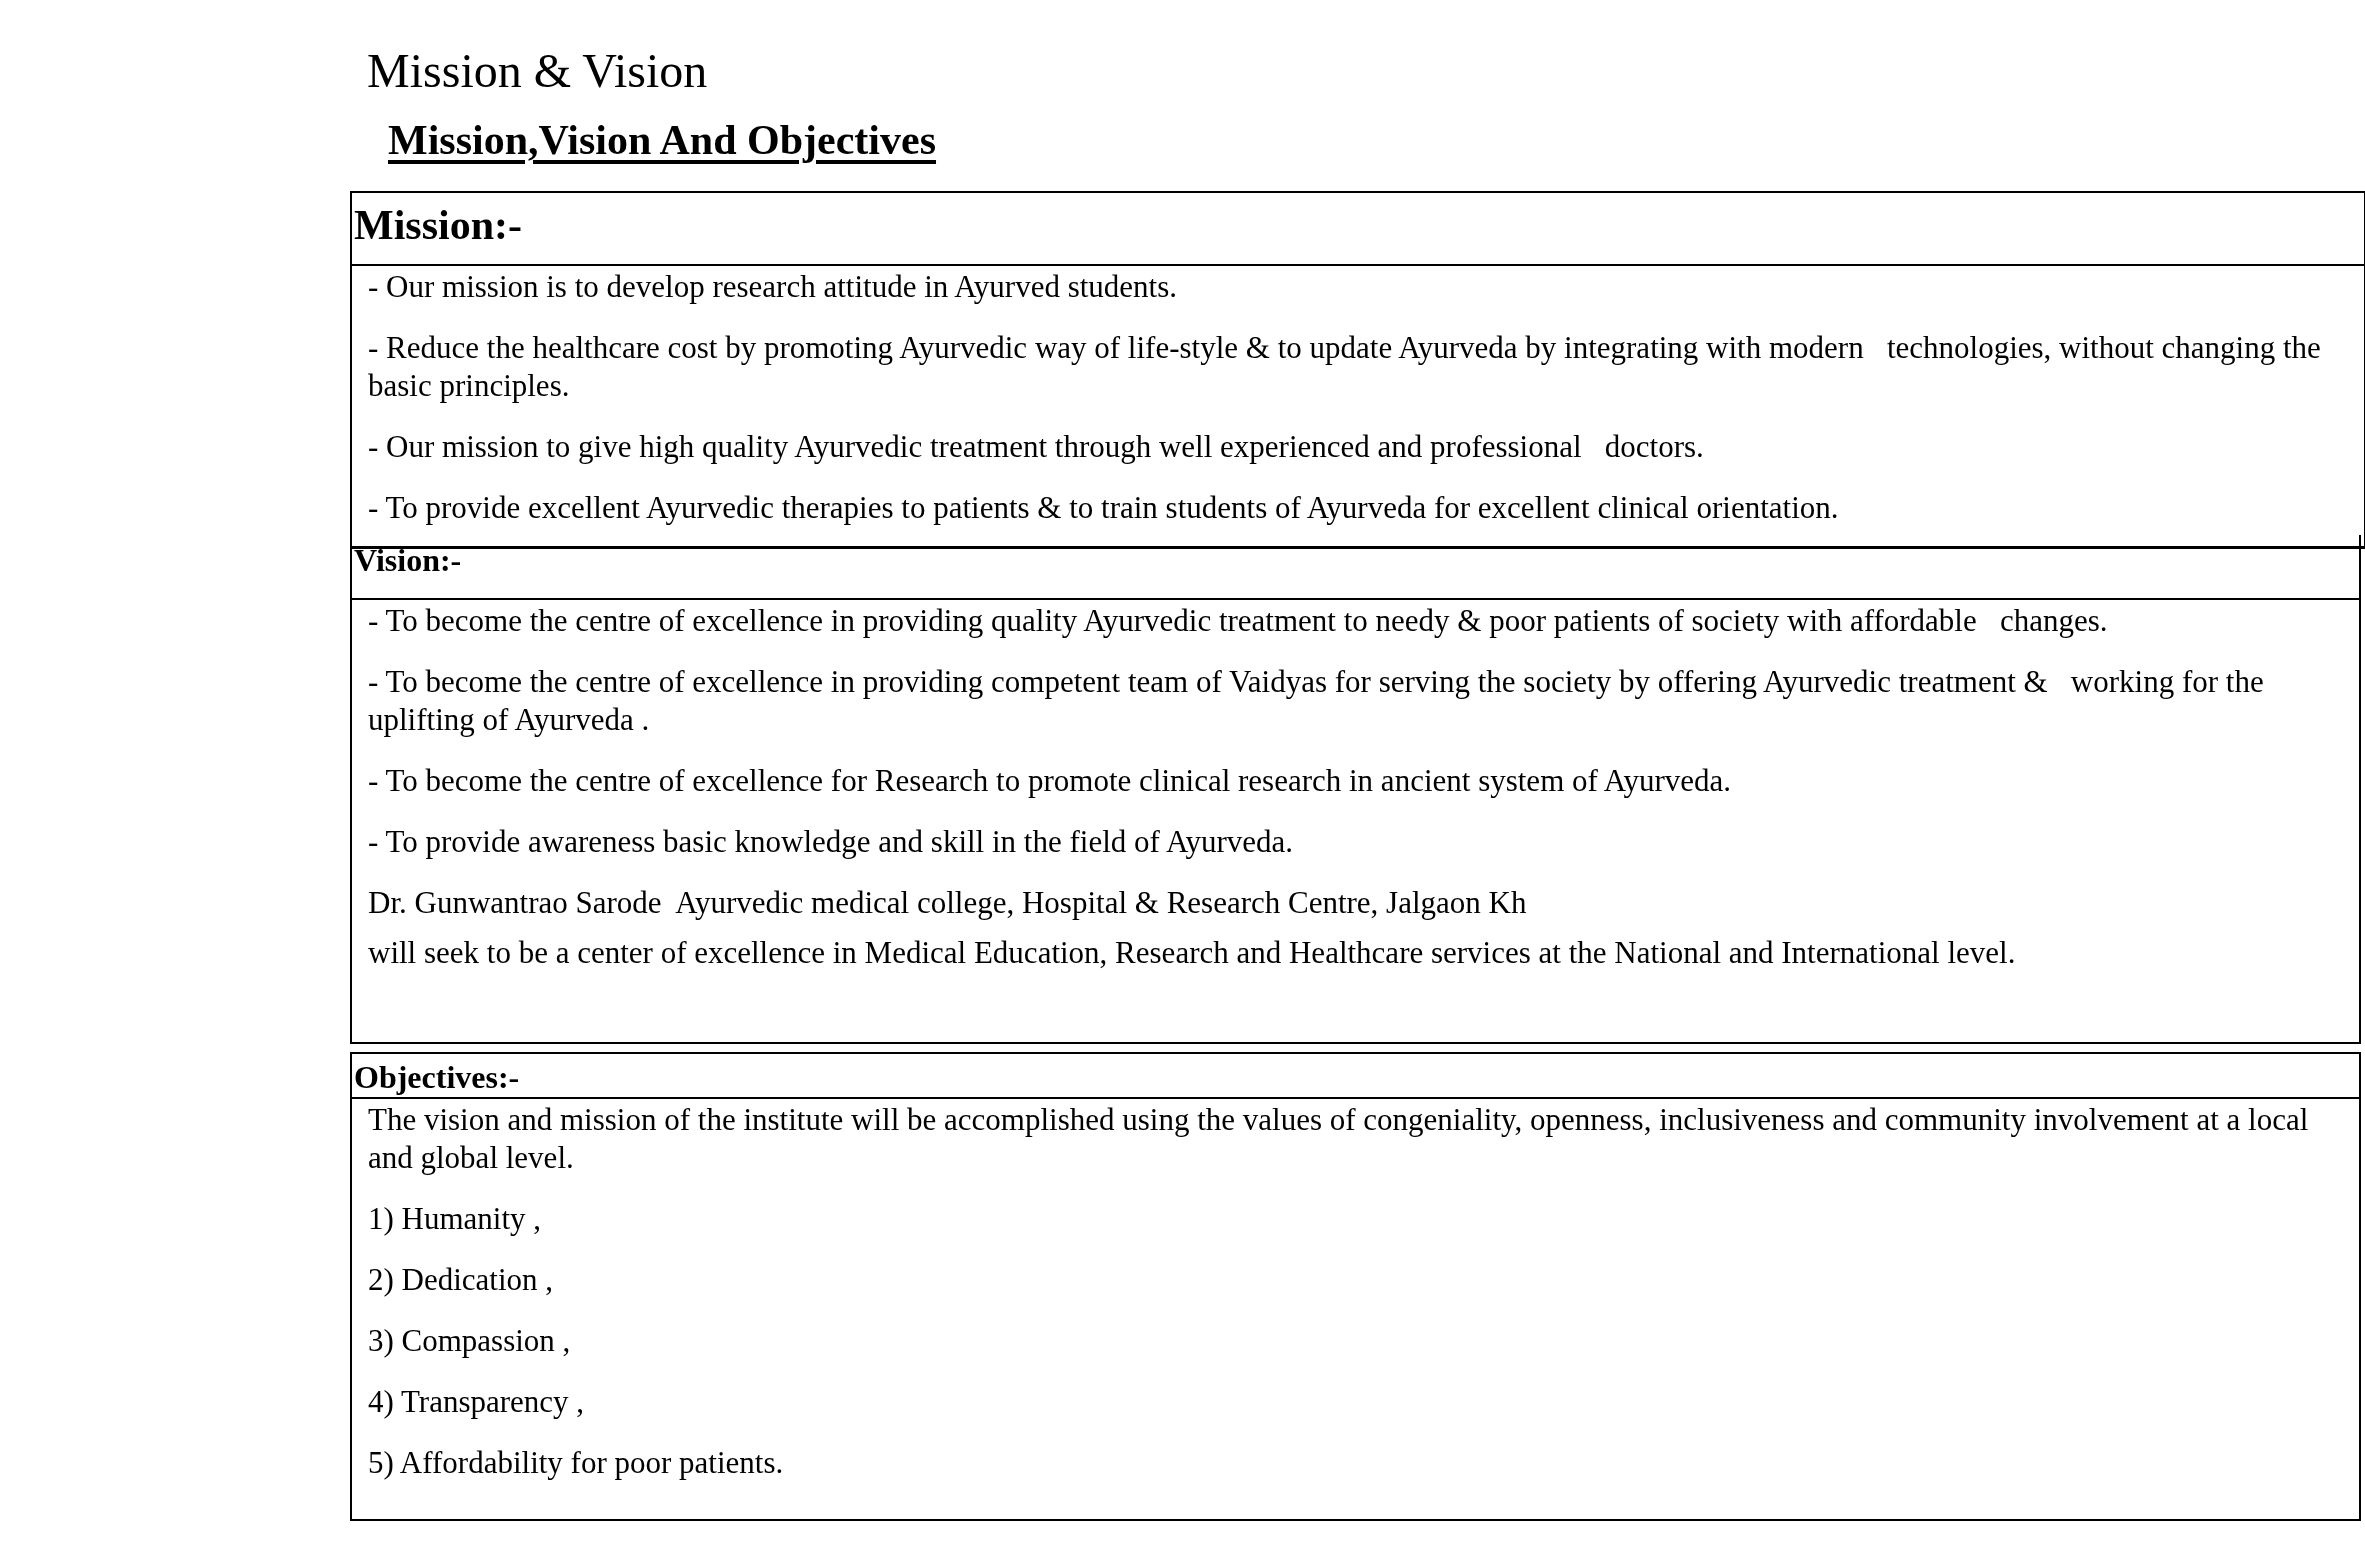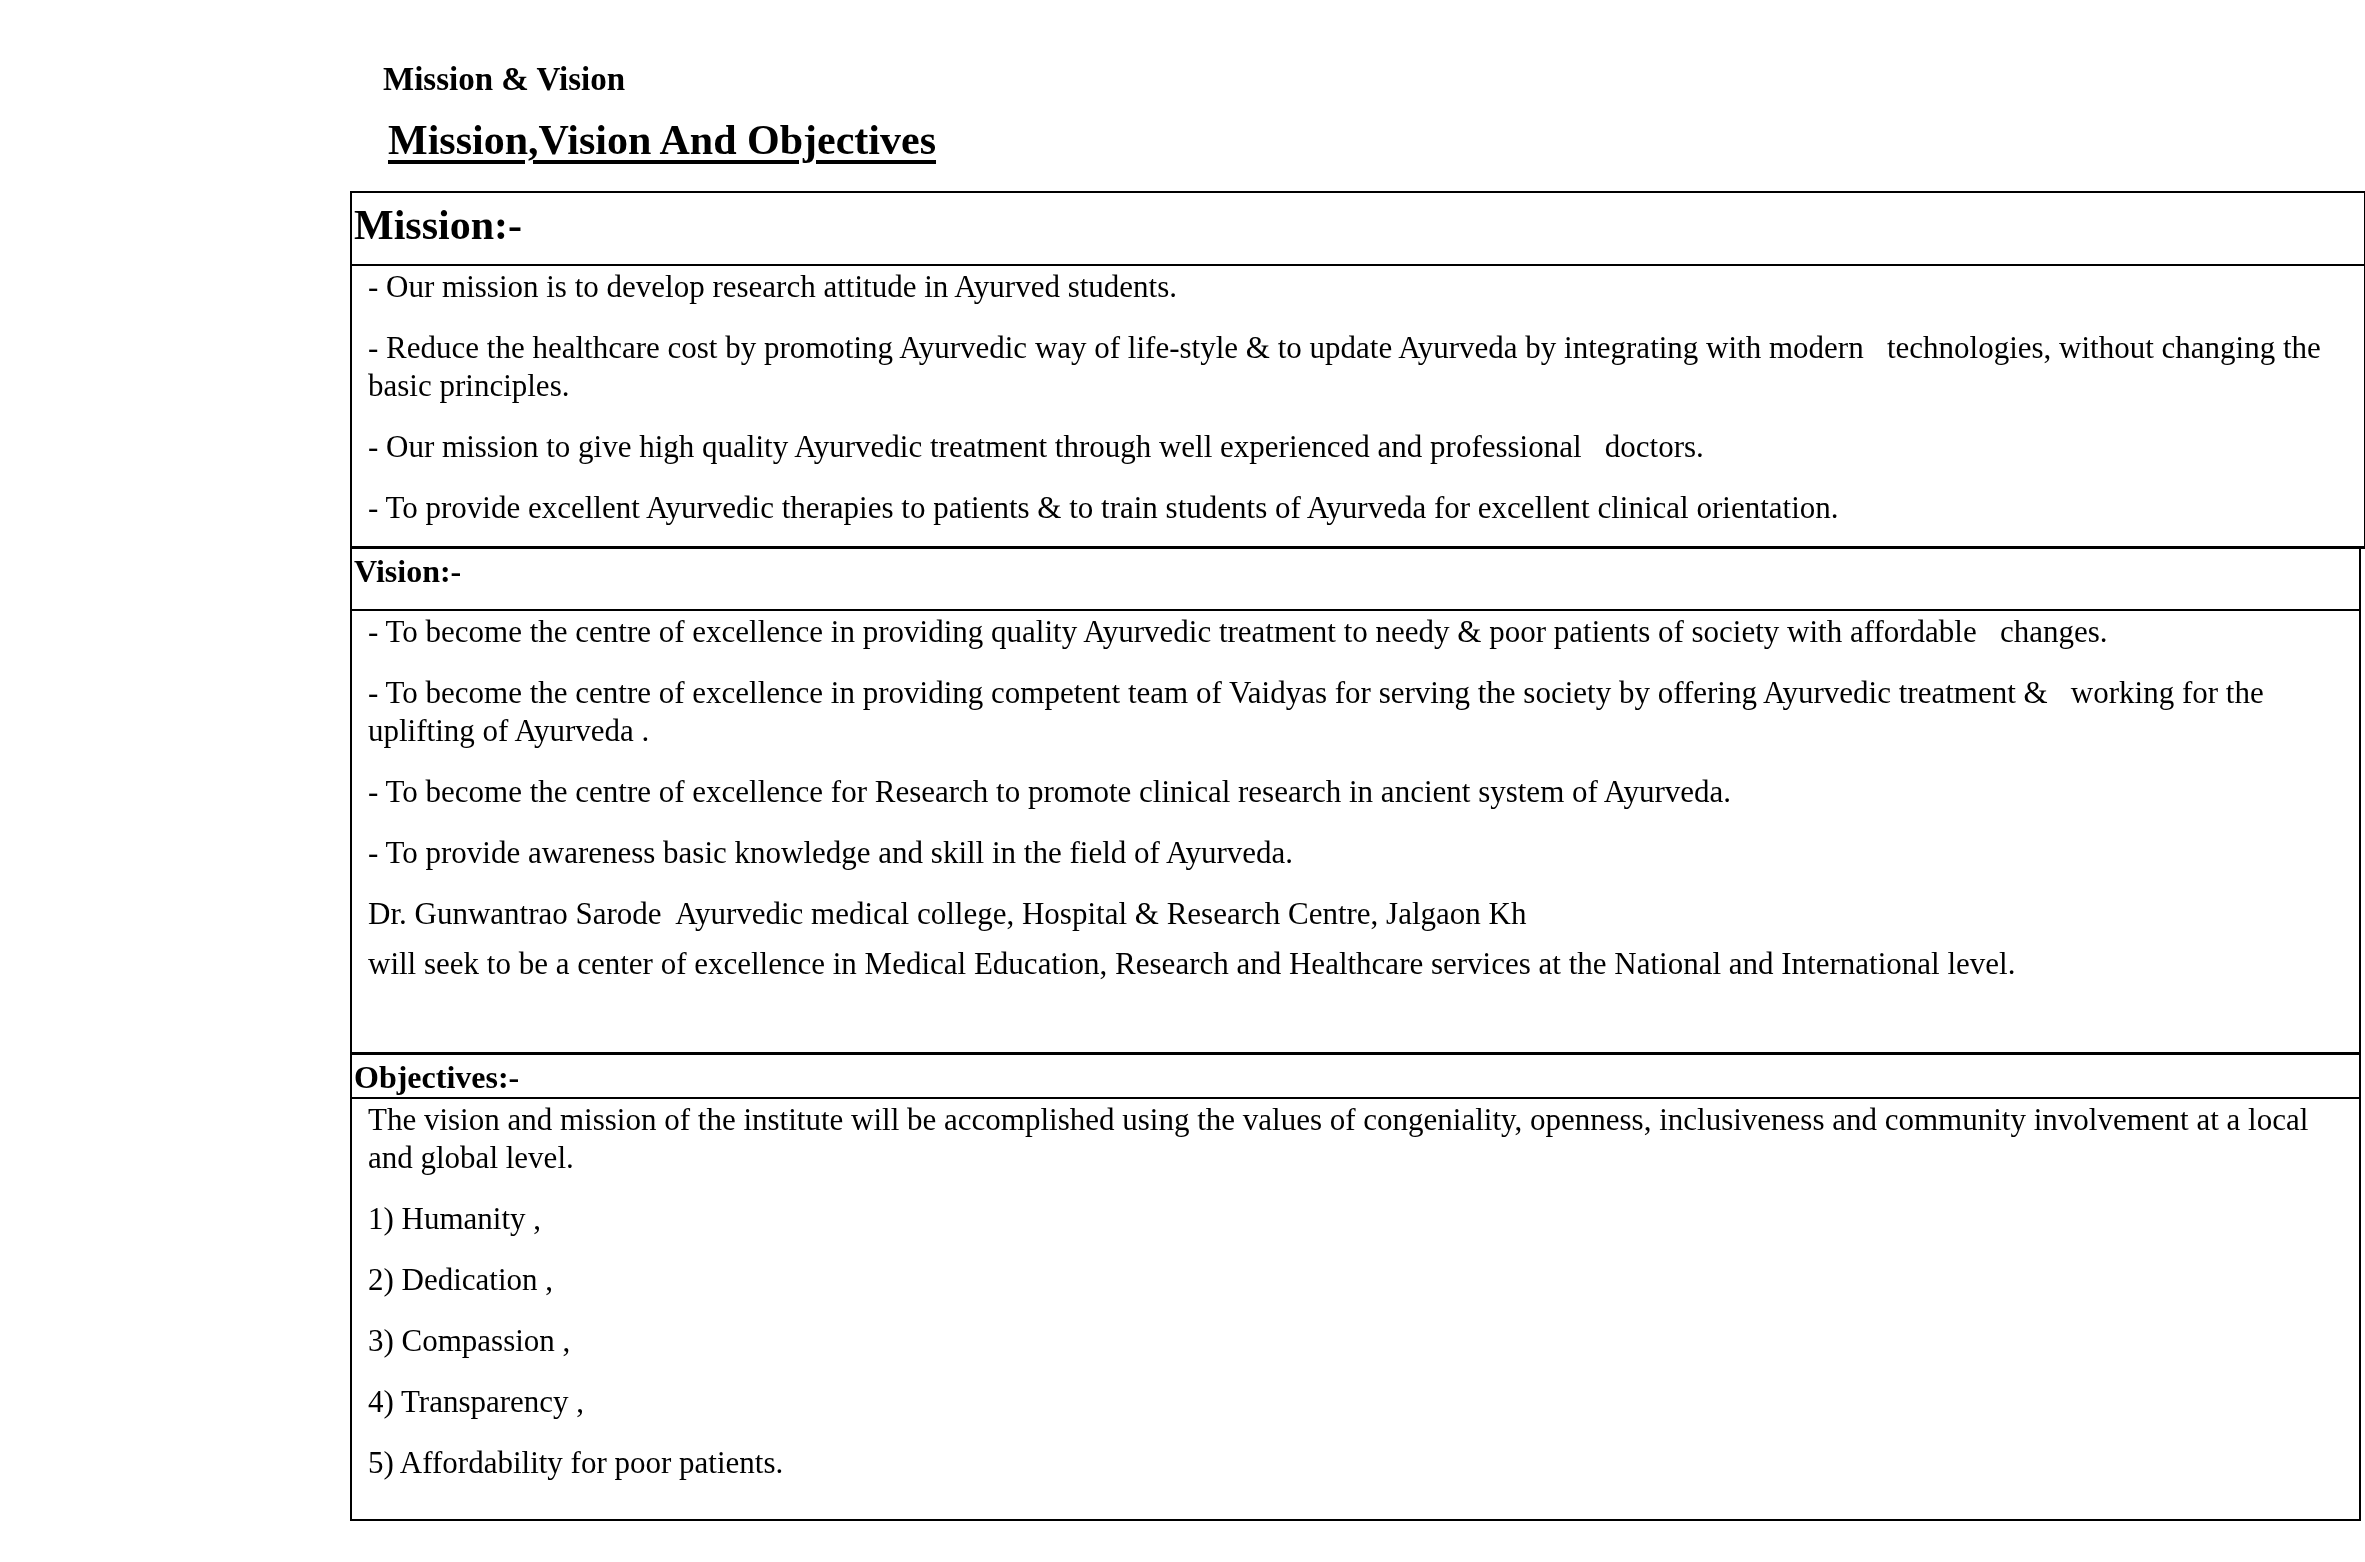--- a/index.html
+++ b/index.html
@@ -1,29 +1,29 @@
 <!DOCTYPE html>
 <html style="font-size:11.5px"><head>
 <meta charset="utf-8">
 <style>
   html, body { margin:0; padding:0; background:#ffffff; }
   body { width:2366px; height:1563px; position:relative; overflow:hidden;
          font-family:"Liberation Serif", serif; color:#000; }
-  .title { position:absolute; left:367px; top:47px; font-size:33px; font-weight:bold; margin:16px; line-height:1; }
+  .title { position:absolute; left:367px; top:47px; font-size:48px; font-weight:normal; margin:0; line-height:1; }
   .subtitle { position:absolute; left:388px; top:119px; font-size:42px; font-weight:bold; margin:0; line-height:1;
               text-decoration:underline; text-decoration-thickness:3.6px; text-underline-offset:5.7px; }
   .box { position:absolute; left:350px; border:2.2px solid #000; box-sizing:border-box; }
   .hdr { border-bottom:2.9px solid #000; box-sizing:border-box; padding-left:2px; }
   .hdr span { display:block; font-weight:bold; }
   .body { padding:2px 16px 0 16px; font-size:31px; line-height:38px; }
   .body p { margin:0 0 23px 0; }
   #mission { top:191px; width:2016px; height:358px; border-width:2.2px 2.2px 3.6px 2.2px; }
   #mission .hdr { height:73px; }
   #mission .hdr span { font-size:42px; line-height:65px; }
-  #vision { top:546px; width:2011px; height:509px; border-top:none; }
+  #vision { top:535px; width:2011px; height:509px; border-top:none; }
   #vision .hdr { height:65px; }
   #vision .hdr span { font-size:32px; line-height:50px; }
   #objectives { top:1052px; width:2011px; height:469px; border-top:none; }
   #objectives .hdr { height:47px; border-top:2.9px solid #000; }
   #objectives .hdr span { font-size:32px; line-height:47px; }
   .pre { white-space:pre-wrap; }
   .body p.tight { margin-bottom:12px; }
 </style>
 </head>
 <body>

